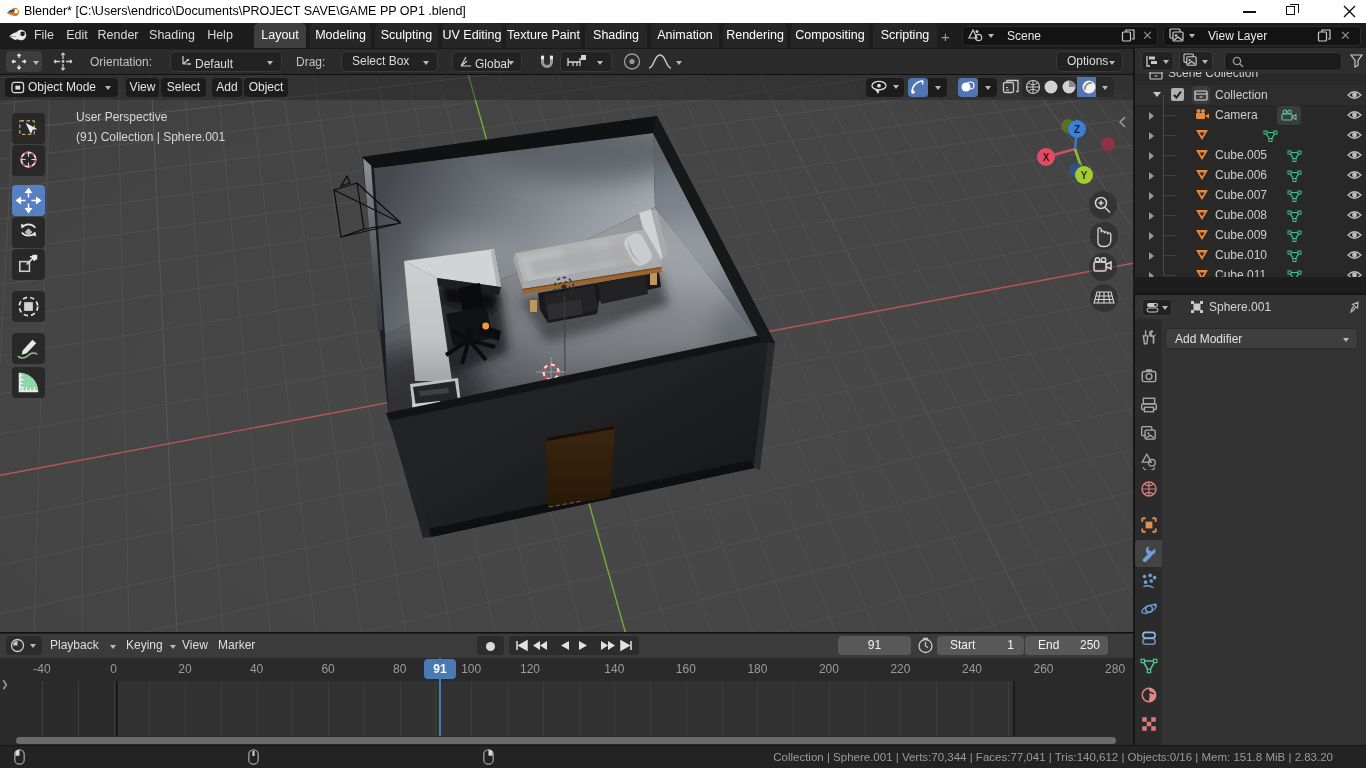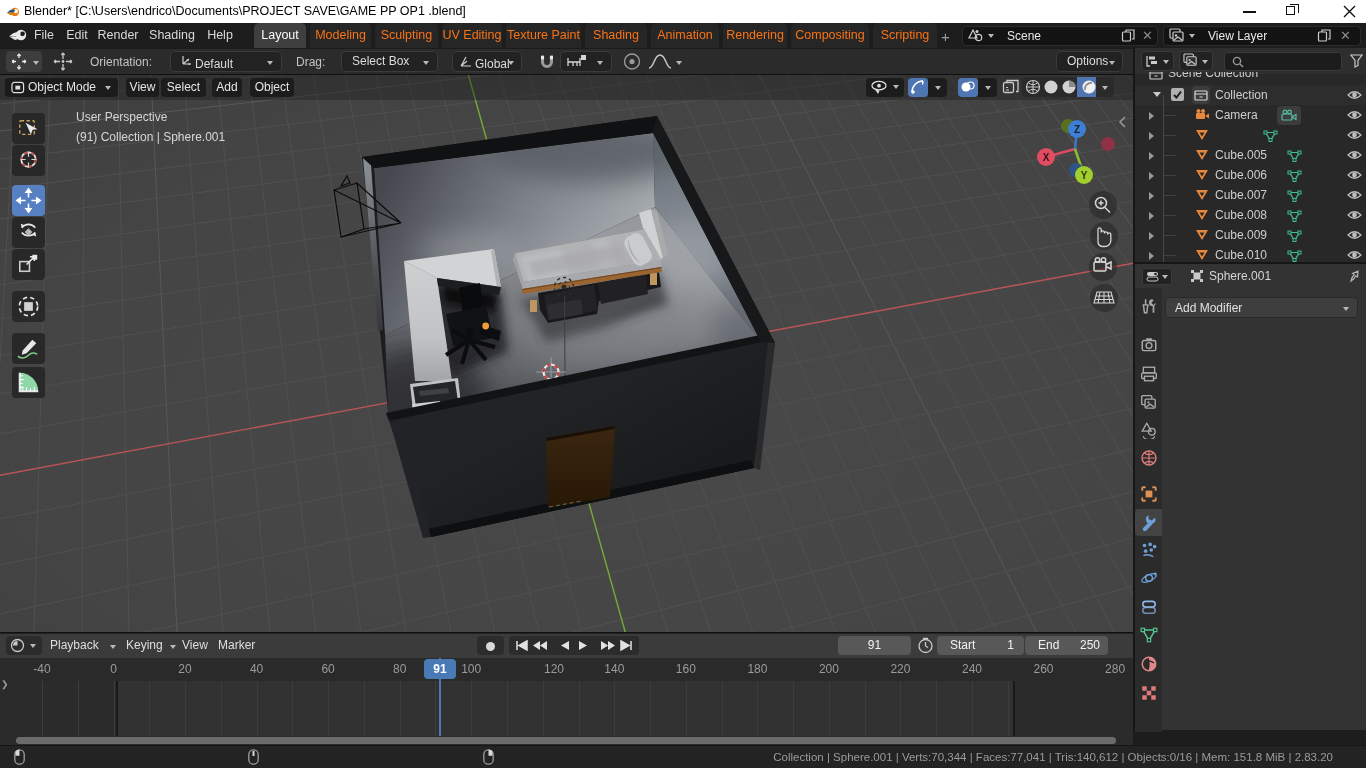--- a/index.html
+++ b/index.html
@@ -2,31 +2,31 @@
 <html><head><meta charset="utf-8"><style>
 *{margin:0;padding:0;box-sizing:border-box;font-family:"Liberation Sans",sans-serif;}
 html,body{width:1366px;height:768px;overflow:hidden;background:#1d1d1d;}
 #app{position:relative;width:1366px;height:768px;}
 .abs{position:absolute;}
 .titlebar{left:0;top:0;width:1366px;height:23px;background:#fff;color:#000;}
 .tb-ico{left:6px;top:4px;width:15px;height:15px;}
 .tb-text{left:24px;top:4px;font-size:12.5px;color:#000;}
 .topbar{left:0;top:23px;width:1366px;height:25px;background:#1d1d1d;}
 .menu{color:#d9d9d9;font-size:12.5px;top:28px;}
-.tab{top:23px;height:25px;font-size:12.5px;color:#f97316;text-align:center;line-height:25px;background:#262626;border-radius:5px 5px 0 0;}
+.tab{top:23px;height:25px;font-size:12.5px;color:#ffffff;text-align:center;line-height:25px;background:#262626;border-radius:5px 5px 0 0;}
 .tab.active{background:#3f3f3f;color:#fcfcfc;}
 .toolrow{left:0;top:48px;width:1366px;height:27px;background:#2b2b2b;border-top:1px solid #1a1a1a;}
 .trtext{color:#c3c3c3;font-size:12px;top:55px;}
 .drop{background:#222222;border:1px solid #3a3a3a;border-radius:5px;height:21px;top:51px;color:#dcdcdc;font-size:12px;line-height:19px;}
 .caret{display:inline-block;width:0;height:0;border-left:3.5px solid transparent;border-right:3.5px solid transparent;border-top:4px solid #b9b9b9;vertical-align:middle;}
 .statusbar{left:0;top:745px;width:1366px;height:23px;background:#232323;border-top:1px solid #161616;color:#9b9b9b;font-size:11.5px;}
 .outliner{left:1133px;top:48px;width:233px;height:229px;background:#282828;border-left:2px solid #161616;}
 .olhead{left:0;top:0;width:233px;height:26px;background:#2e2e2e;}
 .olrow{left:0;width:233px;height:20px;font-size:12px;color:#cdcdcd;}
-.props{left:1133px;top:262px;width:233px;height:468px;background:#333333;border-left:2px solid #161616;border-top:2px solid #161616;}
+.props{left:1133px;top:293px;width:233px;height:468px;background:#333333;border-left:2px solid #161616;border-top:2px solid #161616;}
 .ptabs{left:0;top:24px;width:27px;height:444px;background:#2b2b2b;}
 .timeline{left:0;top:633px;width:1133px;height:112px;background:#323232;}
 .tlhead{left:0;top:0;width:1133px;height:25px;background:#3b3b3b;border-top:1px solid #222;}
 .tlbtn{background:#2c2c2c;border-radius:4px;height:19px;top:3px;color:#e0e0e0;font-size:12px;line-height:19px;}
 .field{background:#585858;border-radius:4px;height:19px;top:3px;color:#f2f2f2;font-size:12px;line-height:19px;}
 .ruler{left:0;top:25px;width:1133px;height:23px;background:#2a2a2a;color:#9b9b9b;font-size:12px;}
 .rnum{top:4px;position:absolute;transform:translateX(-50%);}
 .vhdr{left:0;top:75px;width:1133px;height:25px;background:rgba(30,30,30,0.42);padding-left:42px;}
 .vbtn{background:rgba(26,26,26,0.9);border-radius:4px;height:19px;top:3px;color:#e4e4e4;font-size:12px;line-height:19px;text-align:center;}
 </style></head>
@@ -309,21 +309,21 @@
 
 <div class="abs vhdr">
  <div class="abs vbtn" style="left:5px;width:113px;text-align:left;">
    <svg style="width:14px;height:13px;margin:3px 3px 0 6px;float:left;" viewBox="0 0 15 14">
      <rect x="1" y="1.5" width="12.5" height="11" rx="2.5" fill="none" stroke="#ddd" stroke-width="1.3"></rect>
      <rect x="4.7" y="5" width="5.2" height="4.2" fill="#ddd"></rect>
    </svg>Object Mode<span class="caret" style="position:absolute;right:7px;top:8px;"></span></div>
  <div class="abs vbtn" style="left:126px;width:33px;">View</div>
  <div class="abs vbtn" style="left:161px;width:45px;">Select</div>
  <div class="abs vbtn" style="left:212px;width:30px;">Add</div>
- <div class="abs vbtn" style="left:244px;width:44px;margin-left:6px;">Object</div>
+ <div class="abs vbtn" style="left:244px;width:44px;">Object</div>
  <div class="abs vbtn" style="left:866px;width:38px;"></div>
  <svg class="abs" style="left:870px;top:5px;width:18px;height:15px;" viewBox="0 0 18 16">
    <ellipse cx="9" cy="6" rx="7.5" ry="4.5" fill="none" stroke="#ddd" stroke-width="1.3"></ellipse>
    <circle cx="9" cy="6" r="2" fill="#ddd"></circle>
    <path d="M4,9 L8,15 L9.5,11.5 L13,13 Z" fill="#ddd"></path>
  </svg>
  <span class="abs caret" style="left:893px;top:10px;"></span>
  <div class="abs vbtn" style="left:908px;width:20px;background:#4f76b3;"></div>
  <svg class="abs" style="left:910px;top:4px;width:16px;height:16px;" viewBox="0 0 16 16">
    <path d="M2,13 A 11,11 0 0 1 13,2 M13,2 l-3.5,0.5 M13,2 l-0.5,3.5" stroke="#fff" stroke-width="1.4" fill="none"></path>
@@ -881,21 +881,21 @@
         <div class="abs field" style="left:937px;width:87px;"><span style="margin-left:13px;">Start</span><span style="position:absolute;right:10px;">1</span></div>
         <div class="abs field" style="left:1025px;width:83px;"><span style="margin-left:13px;">End</span><span style="position:absolute;right:8px;">250</span></div>
         <div class="abs ruler"></div>
         <div class="rnum" style="left:42.0px;top:29px;color:#9b9b9b;font-size:12px;">-40</div>
         <div class="rnum" style="left:113.5px;top:29px;color:#9b9b9b;font-size:12px;">0</div>
         <div class="rnum" style="left:185.0px;top:29px;color:#9b9b9b;font-size:12px;">20</div>
         <div class="rnum" style="left:256.6px;top:29px;color:#9b9b9b;font-size:12px;">40</div>
         <div class="rnum" style="left:328.1px;top:29px;color:#9b9b9b;font-size:12px;">60</div>
         <div class="rnum" style="left:399.7px;top:29px;color:#9b9b9b;font-size:12px;">80</div>
         <div class="rnum" style="left:471.2px;top:29px;color:#9b9b9b;font-size:12px;">100</div>
-        <div class="rnum" style="left:554px;top:29px;color:#9b9b9b;font-size:12px;">120</div>
+        <div class="rnum" style="left:530px;top:29px;color:#9b9b9b;font-size:12px;">120</div>
         <div class="rnum" style="left:614.3px;top:29px;color:#9b9b9b;font-size:12px;">140</div>
         <div class="rnum" style="left:685.8px;top:29px;color:#9b9b9b;font-size:12px;">160</div>
         <div class="rnum" style="left:757.4px;top:29px;color:#9b9b9b;font-size:12px;">180</div>
         <div class="rnum" style="left:828.9px;top:29px;color:#9b9b9b;font-size:12px;">200</div>
         <div class="rnum" style="left:900.4px;top:29px;color:#9b9b9b;font-size:12px;">220</div>
         <div class="rnum" style="left:972.0px;top:29px;color:#9b9b9b;font-size:12px;">240</div>
         <div class="rnum" style="left:1043.5px;top:29px;color:#9b9b9b;font-size:12px;">260</div>
         <div class="rnum" style="left:1115.1px;top:29px;color:#9b9b9b;font-size:12px;">280</div>
         <div class="abs" style="left:0;top:48px;width:1133px;height:55px;background:#323232;"></div>
         <div class="abs" style="left:0;top:48px;width:117px;height:55px;background:#2b2b2b;"></div>

